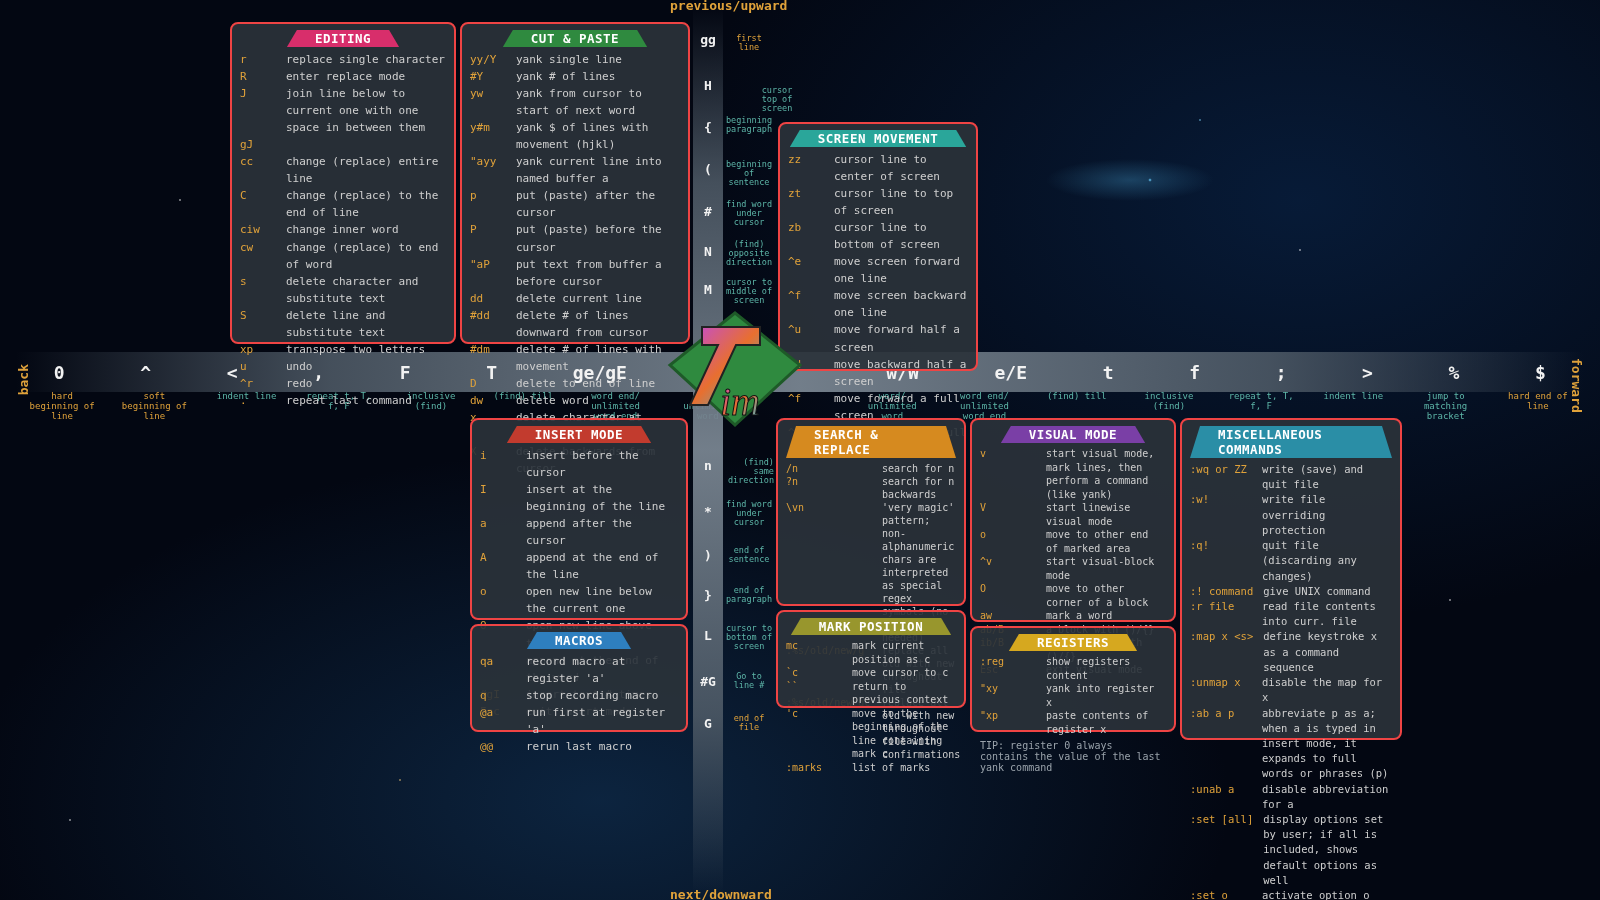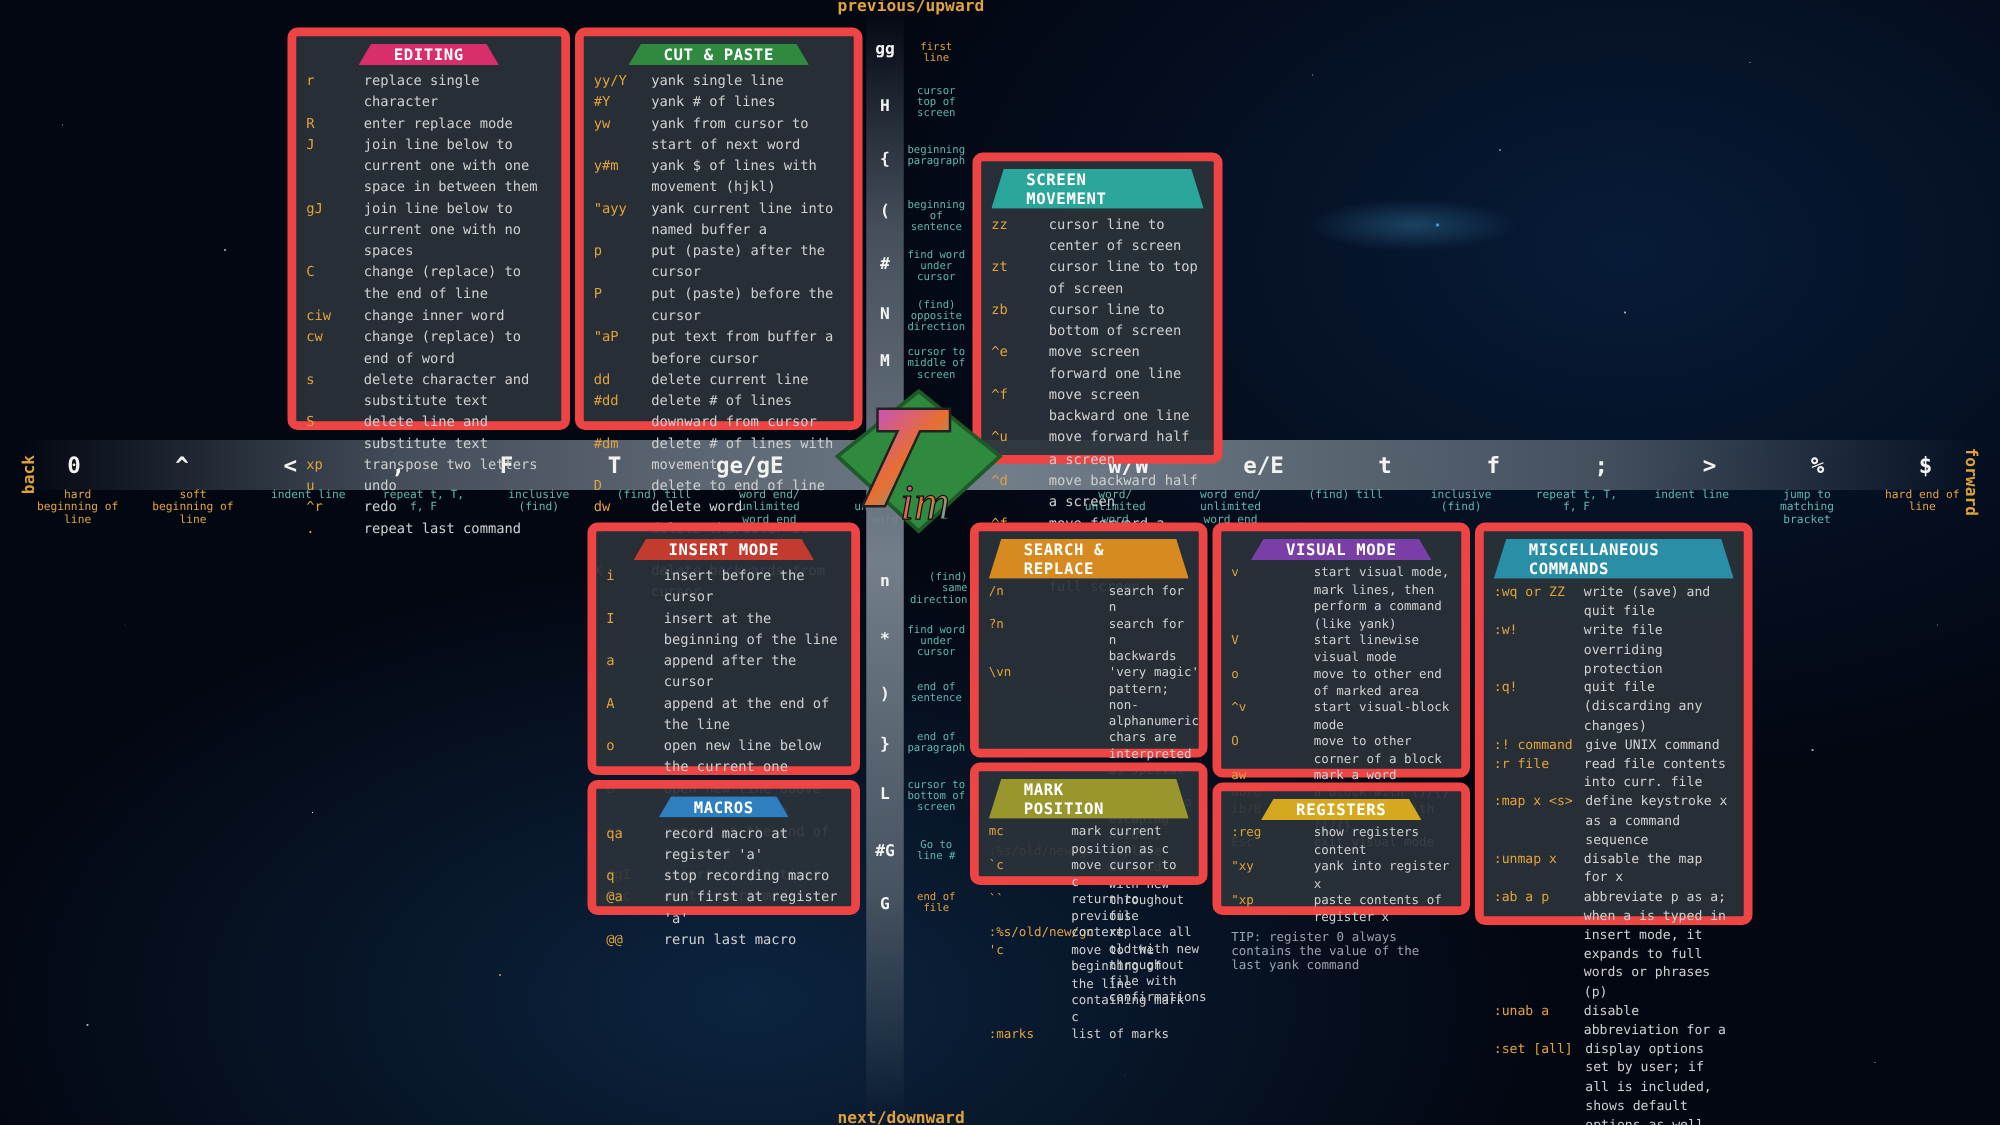--- a/index.html
+++ b/index.html
@@ -65,21 +65,21 @@
   .axis-title.back { left:16px;  top:364px; writing-mode:vertical-rl; transform:rotate(180deg);}
   .axis-title.fwd  { right:16px; top:358px; writing-mode:vertical-rl;}
 
   
   .logo { position:absolute; left:660px; top:305px; width:150px; height:130px; z-index:20;}
 
   
   .panel {
     position:absolute;
     background: rgba(42,50,58,.92);
-    border:7px solid #ef4444;
+    border:2px solid #ef4444;
     border-radius:8px;
     padding:6px 8px 8px 8px;
     box-sizing:border-box;
   }
   .hdr { position:relative; display:flex; justify-content:center; margin-bottom:4px;}
   .hdr span {
     padding:1px 28px;
     clip-path: polygon(10px 0, calc(100% - 10px) 0, 100% 100%, 0 100%);
     color:#fff; font-weight:bold; font-size:12.5px; letter-spacing:.5px;
   }
@@ -179,21 +179,21 @@
     <span class="k" style="position: absolute; top: 452px; left: 0px; width: 30px; text-align: center;">n</span>
     <span class="k" style="position: absolute; top: 498px; left: 0px; width: 30px; text-align: center;">*</span>
     <span class="k" style="position: absolute; top: 542px; left: 0px; width: 30px; text-align: center;">)</span>
     <span class="k" style="position: absolute; top: 582px; left: 0px; width: 30px; text-align: center;">}</span>
     <span class="k" style="position: absolute; top: 622px; left: 0px; width: 30px; text-align: center;">L</span>
     <span class="k" style="position: absolute; top: 668px; left: 0px; width: 30px; text-align: center;">#G</span>
     <span class="k" style="position: absolute; top: 710px; left: 0px; width: 30px; text-align: center;">G</span>
   </div>
 <div class="v-label-col" id="v-labels" style="top:0;bottom:0;">
     <div class="lbl o" style="top: 34px;">first line</div>
-    <div class="lbl" style="top: 69px;">cursor top of screen</div>
+    <div class="lbl" style="top: 86px; padding-left: 28px;">cursor top of screen</div>
     <div class="lbl" style="top: 116px;">beginning paragraph</div>
     <div class="lbl" style="top: 160px;">beginning of sentence</div>
     <div class="lbl" style="top: 200px;">find word under cursor</div>
     <div class="lbl" style="top: 240px;">(find) opposite direction</div>
     <div class="lbl" style="top: 278px;">cursor to middle of screen</div>
     <div class="lbl" style="top: 458px; text-align: right;">(find) same direction</div>
     <div class="lbl" style="top: 500px;">find word under cursor</div>
     <div class="lbl" style="top: 546px;">end of sentence</div>
     <div class="lbl" style="top: 586px;">end of paragraph</div>
     <div class="lbl" style="top: 624px;">cursor to bottom of screen</div>
@@ -226,21 +226,24 @@
       <div class="row">
         <span class="key">R</span>
         <span class="desc">enter replace mode</span>
       </div>
       <div class="row">
         <span class="key">J</span>
         <span class="desc">join line below to current one with one space in between them</span>
       </div>
       <div class="row">
         <span class="key">gJ</span>
-        <span class="desc">join line below to current one with no spaces</span>
+      </div>
+      <div class="row">
+        <span class="key">cc</span>
+        <span class="desc">change (replace) entire line</span>
       </div>
       <div class="row">
         <span class="key">C</span>
         <span class="desc">change (replace) to the end of line</span>
       </div>
       <div class="row">
         <span class="key">ciw</span>
         <span class="desc">change inner word</span>
       </div>
       <div class="row">

